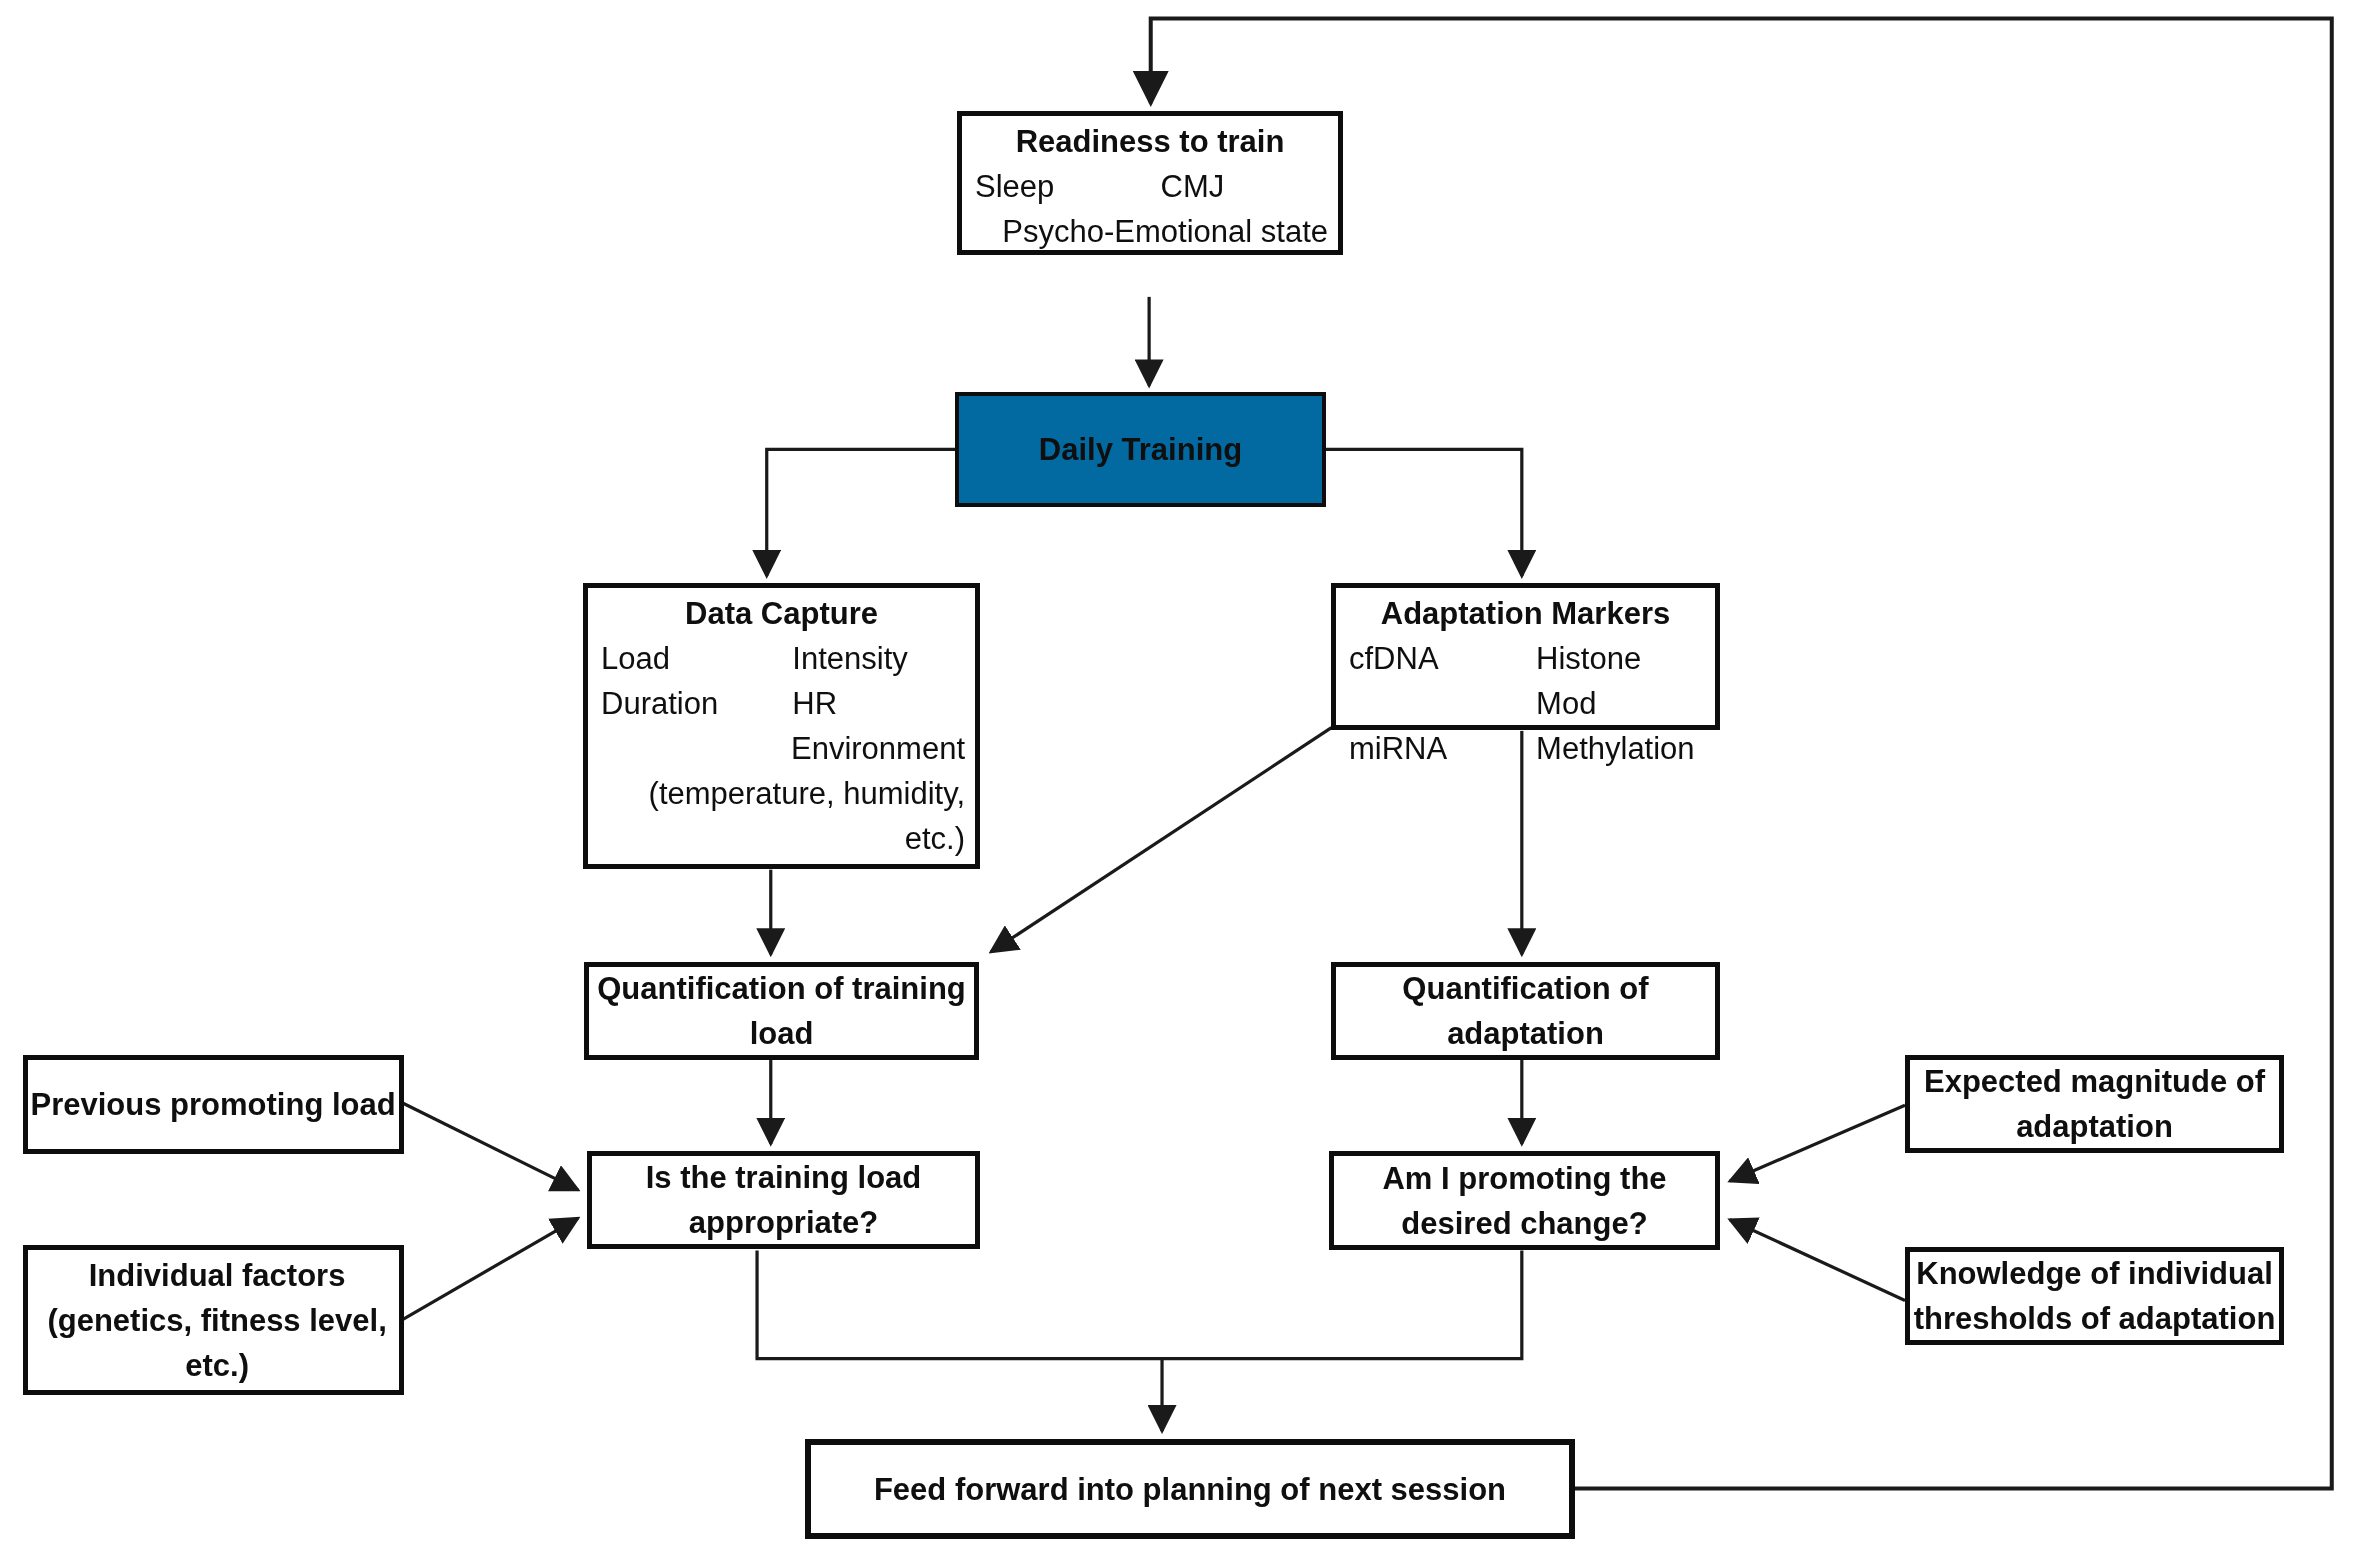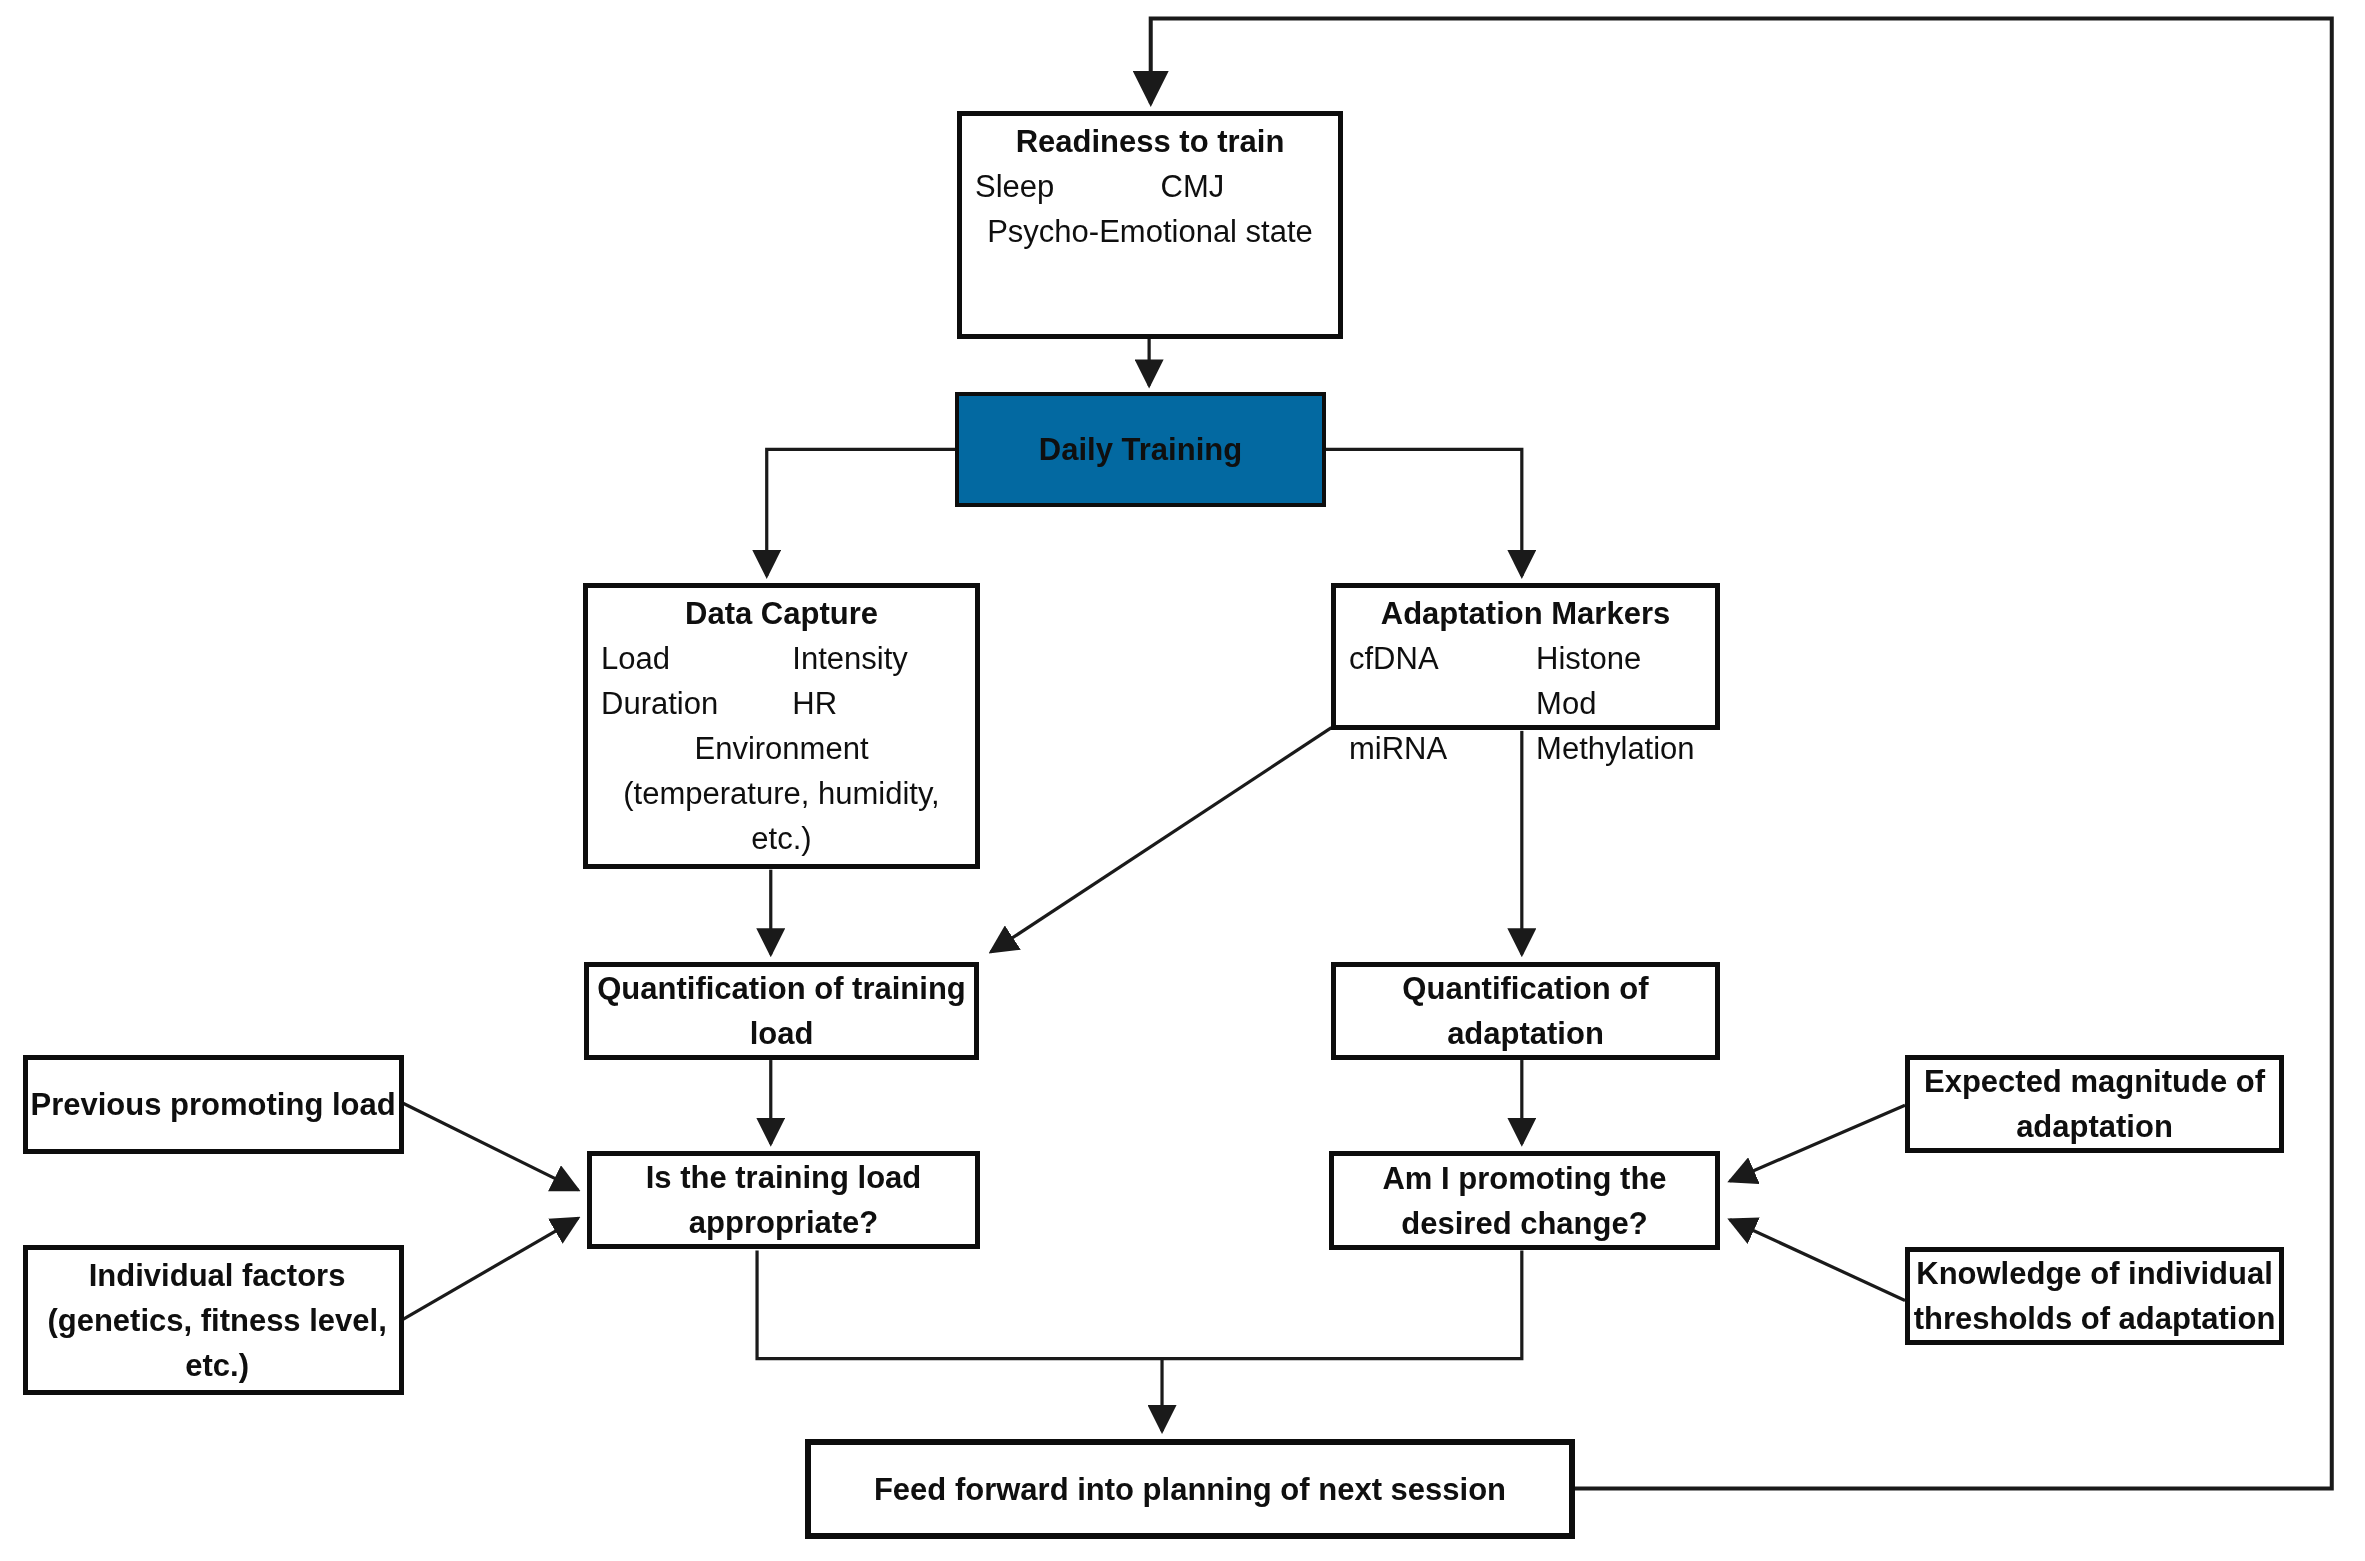--- a/index.html
+++ b/index.html
@@ -11,25 +11,25 @@
   svg.wires path{fill:none;stroke:#1a1a1a;stroke-width:4;}
   svg.wires path.thick{stroke-width:5;}
   .node{
     position:absolute;z-index:1;background:#ffffff;border:5.6px solid #0d0d0d;
     box-sizing:border-box;display:flex;flex-direction:column;justify-content:center;
     font-size:31px;line-height:45px;font-weight:700;text-align:center;
   }
   .node.listbox{justify-content:flex-start;padding-top:3.2px;}
   .node .title{font-weight:700;text-align:center;}
   .node .pairrow{display:grid;grid-template-columns:53% 47%;font-weight:400;text-align:left;padding:0 13px;}
-  .node .extra{font-weight:400;text-align:center;padding:0 19px;}
+  .node .extra{font-weight:400;text-align:right;padding:0 10px;}
   .node.daily{background:#c3c3c3;border-width:4.8px;}
   .node.feed{border-width:6.5px;}
   
-  .n-readiness{left:957px;top:111px;width:386px;height:228px;}
+  .n-readiness{left:957px;top:111px;width:386px;height:144px;}
   .n-daily{left:955px;top:392px;width:371px;height:115px;}
   .n-datacapture{left:583px;top:583px;width:397px;height:286px;}
   .n-adaptmarkers{left:1331px;top:583px;width:389px;height:147px;}
   .n-quantload{left:584px;top:962px;width:395px;height:98px;}
   .n-quantadapt{left:1331px;top:962px;width:389px;height:98px;}
   .n-isload{left:587px;top:1151px;width:393px;height:98px;}
   .n-ampromoting{left:1329px;top:1151px;width:391px;height:99px;}
   .n-prevload{left:22.6px;top:1055px;width:381px;height:99px;}
   .n-individual{left:22.6px;top:1245px;width:381px;height:150px;padding-left:8px;}
   .n-expected{left:1905px;top:1055px;width:379px;height:98px;}

